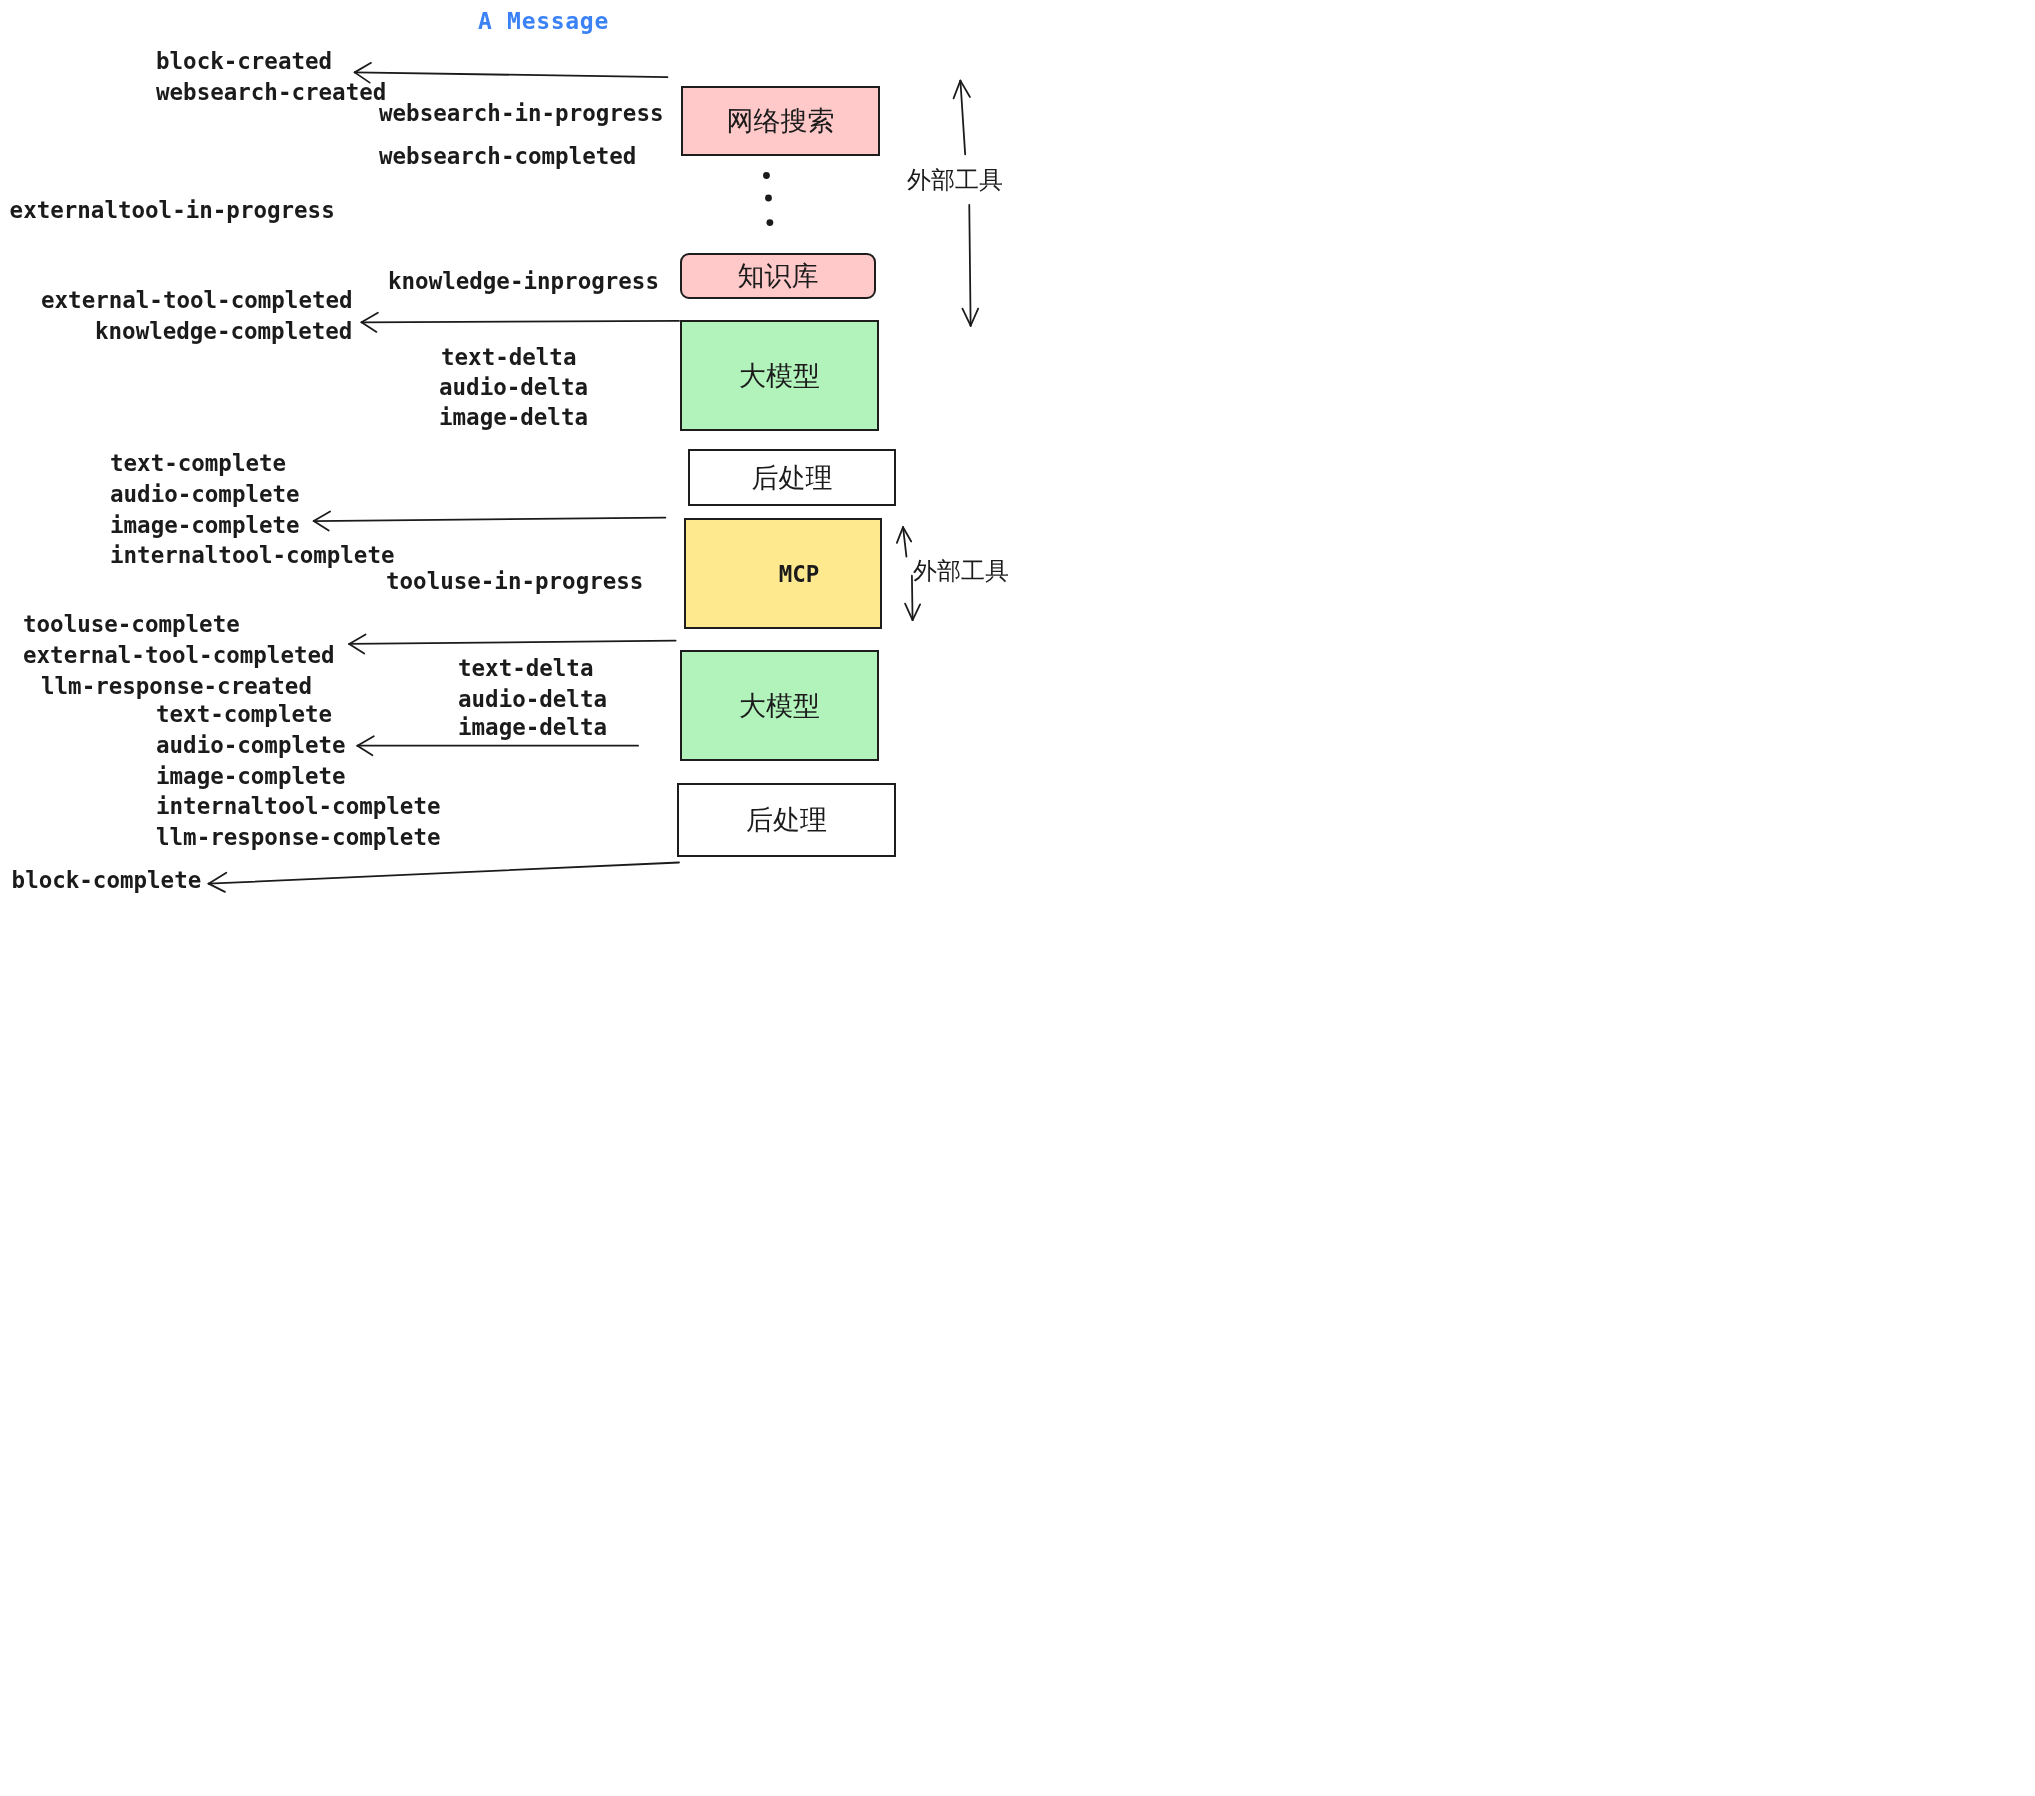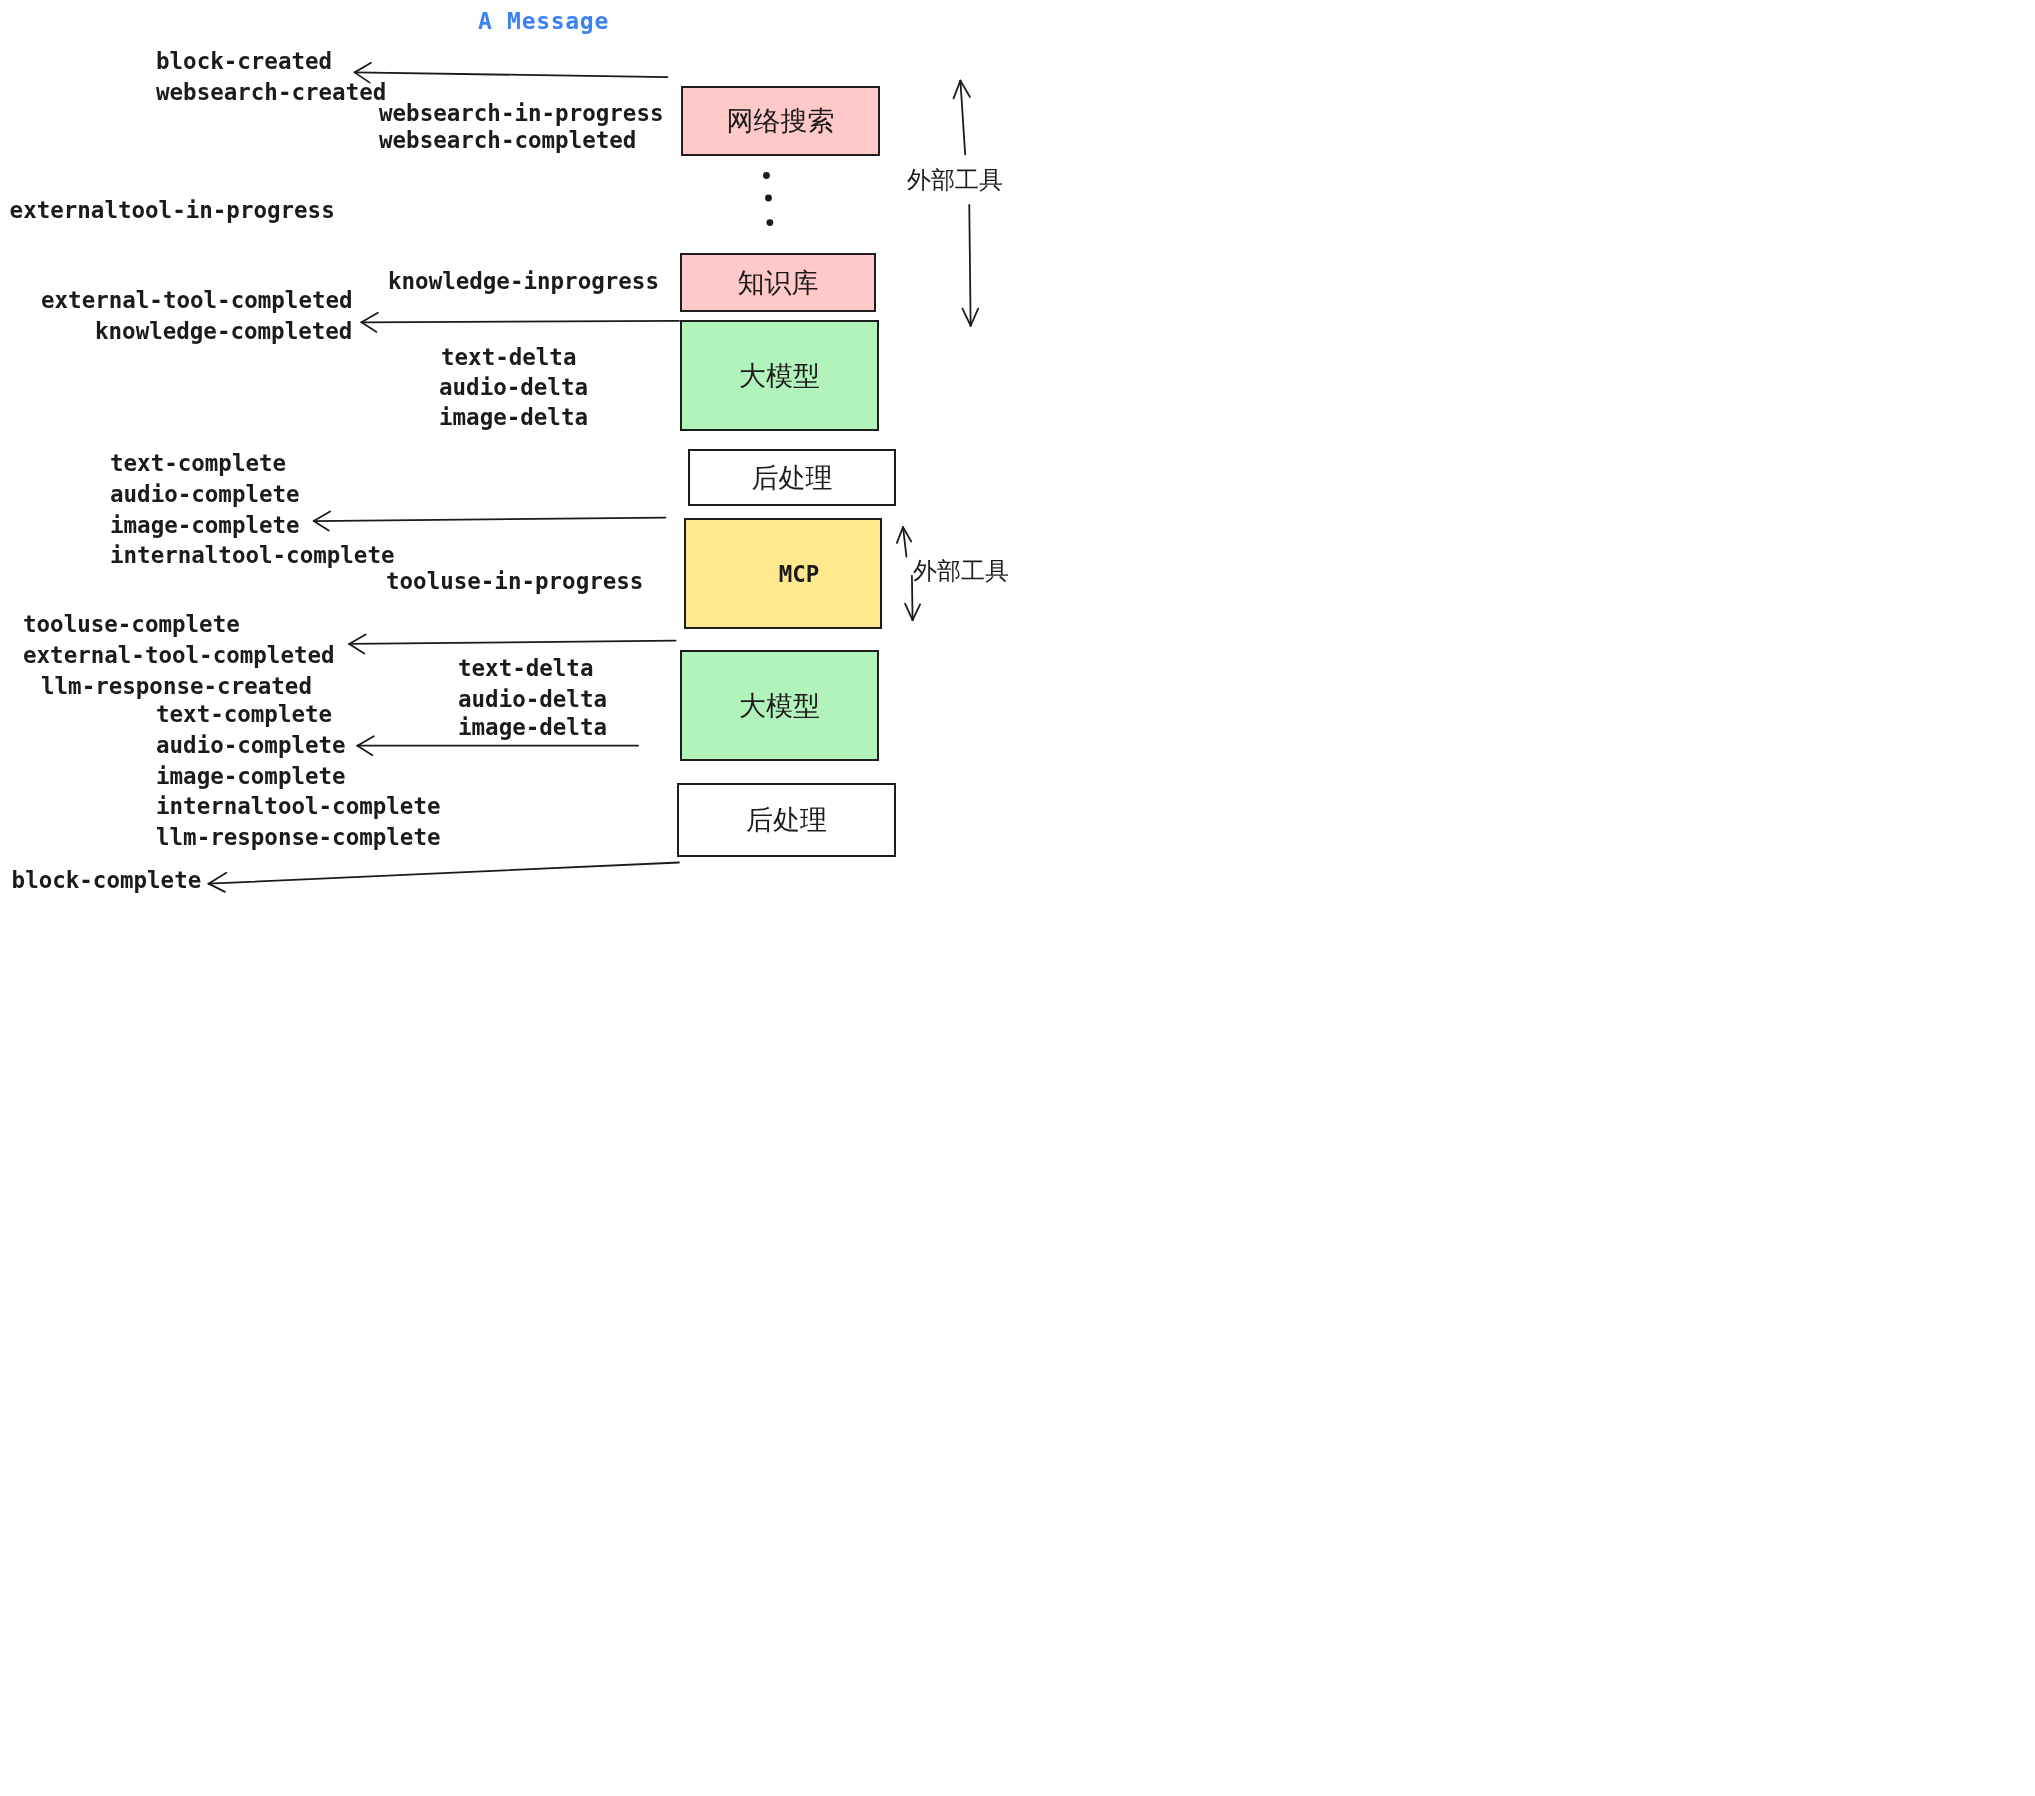--- a/index.html
+++ b/index.html
@@ -51,21 +51,21 @@
     font-family:"Liberation Sans", sans-serif;
     font-size:24px;
     white-space:nowrap;
     color:#1b1b1b;
   }
   #wires{position:absolute;left:0;top:0;width:1018px;height:898px;}
   #wires line{stroke:#1b1b1b;stroke-width:2.6;stroke-linecap:round;}
   #wires circle{fill:#1b1b1b;}
   
   .b-websearch{left:673px;top:86px;width:199px;height:70px;margin-left:8px;}
-  .b-knowledge{left:680px;top:253px;width:196px;height:59px;}
+  .b-knowledge{left:680px;top:253px;width:196px;height:46px;border-radius:9px;}
   .b-llm1{left:680px;top:320px;width:199px;height:111px;}
   .b-post1{left:688px;top:449px;width:208px;height:57px;}
   .b-mcp{left:684px;top:518px;width:198px;height:111px;}
   .b-llm2{left:680px;top:650px;width:199px;height:111px;}
   .b-post2{left:677px;top:783px;width:219px;height:74px;}
 </style>
 </head>
 <body>
 
 <div id="canvas">
@@ -131,21 +131,21 @@
       <line x1="1336" y1="908" x2="1325" y2="884"></line>
       <line x1="1336" y1="908" x2="1347" y2="885"></line>
     </g>
   </svg>
 
   <div class="title">A Message</div>
 
   <div class="ev" style="left:156px;top:50px">block-created</div>
   <div class="ev" style="left:156px;top:81px">websearch-created</div>
   <div class="ev" style="left:379px;top:102px">websearch-in-progress</div>
-  <div class="ev" style="left:379px;top:129px">websearch-completed</div>
+  <div class="ev" style="left:379px;top:145px">websearch-completed</div>
   <div class="ev" style="left:9.6px;top:199px">externaltool-in-progress</div>
   <div class="ev" style="left:388px;top:270px">knowledge-inprogress</div>
   <div class="ev" style="left:41px;top:289px">external-tool-completed</div>
   <div class="ev" style="left:95px;top:320px">knowledge-completed</div>
   <div class="ev" style="left:441px;top:346px">text-delta</div>
   <div class="ev" style="left:439px;top:376px">audio-delta</div>
   <div class="ev" style="left:439px;top:406px">image-delta</div>
   <div class="ev" style="left:110px;top:452px">text-complete</div>
   <div class="ev" style="left:110px;top:483px">audio-complete</div>
   <div class="ev" style="left:110px;top:514px">image-complete</div>

